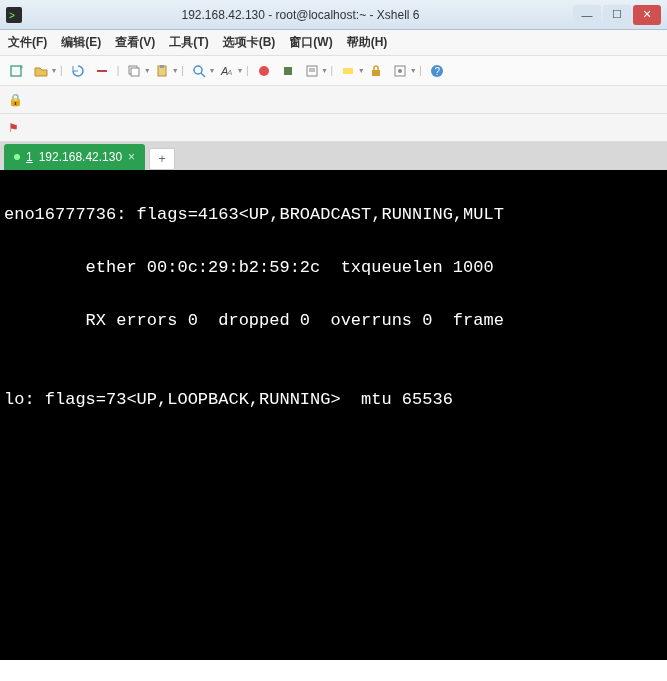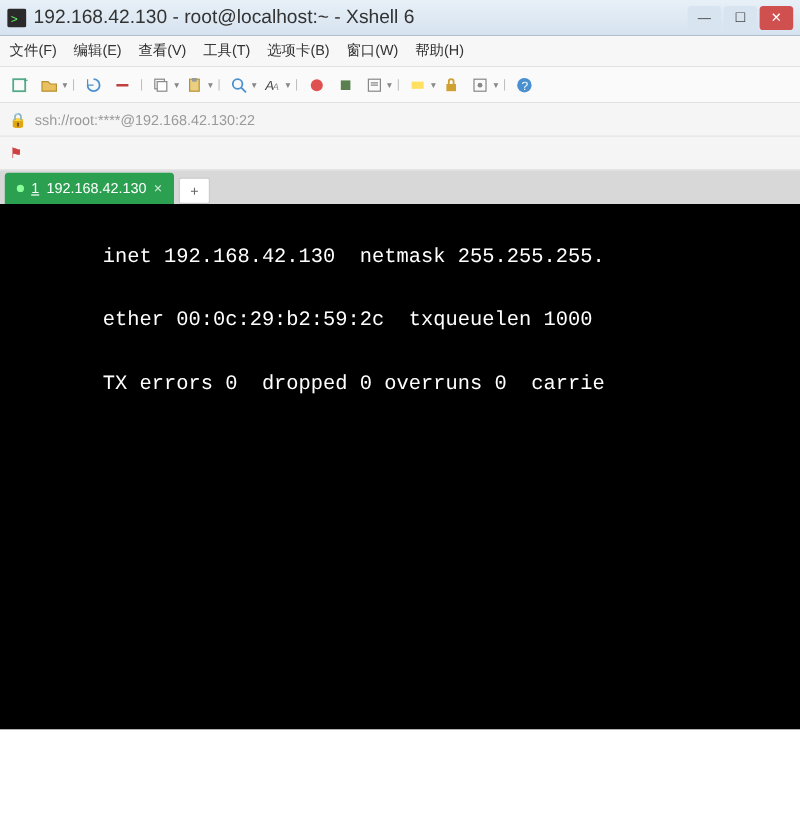--- a/index.html
+++ b/index.html
@@ -1,29 +1,29 @@
 <!DOCTYPE html>
 <html><head>
 <meta charset="utf-8">
 <style>
 * { margin: 0; padding: 0; box-sizing: border-box; }
 body { font-family: "Microsoft YaHei", Tahoma, sans-serif; font-size: 12px; background: #fff; width: 667px; }
 
 
 .titlebar { background: linear-gradient(#e8f0f7, #d6e3f0); height: 30px; display: flex; align-items: center; padding: 0 6px; border-bottom: 1px solid #b0c0d0; }
 .titlebar .app-icon { width: 16px; height: 16px; margin-right: 6px; }
-.titlebar .title-text { flex: 1; color: #333; font-size: 16px; }
+.titlebar .title-text { flex: 1; color: #333; font-size: 12px; text-align: center; }
 .win-controls { display: flex; gap: 2px; }
 .win-btn { width: 28px; height: 20px; display: flex; align-items: center; justify-content: center; border-radius: 3px; font-size: 11px; }
 .win-min { background: #d8e4f0; color: #444; }
 .win-max { background: #d8e4f0; color: #444; }
 .win-close { background: #d05050; color: #fff; }
 
 
-.menubar { height: 26px; display: flex; align-items: center; padding: 0 8px; gap: 14px; border-bottom: 1px solid #e0e0e0; background: #f7f7f7; }
+.menubar { height: 26px; display: flex; align-items: center; padding: 0 8px; gap: 14px; border-bottom: 1px solid #e0e0e0; background: #f7f7f7; font-weight: bold; }
 .menubar span { color: #333; cursor: default; }
 
 
 .toolbar { height: 30px; display: flex; align-items: center; padding: 0 6px; gap: 2px; border-bottom: 1px solid #e0e0e0; background: #fafafa; }
 .tb-btn { width: 22px; height: 22px; display: flex; align-items: center; justify-content: center; border-radius: 3px; }
 .tb-sep { color: #bbb; margin: 0 2px; font-size: 10px; }
 .tb-drop { font-size: 8px; color: #888; margin-left: -2px; }
 
 
 .addressbar { height: 28px; display: flex; align-items: center; padding: 0 8px; background: #f5f5f5; border-bottom: 1px solid #e0e0e0; color: #999; }
@@ -173,44 +173,44 @@
   <div class="tb-btn">
       <svg width="14" height="14">
         <circle cx="7" cy="7" r="6" fill="#4a90d0"></circle>
         <text x="4.5" y="11" font-size="10" fill="#fff">?</text>
       </svg>
     </div>
 </div>
 
 <div class="addressbar">
   <span class="lock-icon">🔒</span>
-  <span>ssh://root:****@192.168.42.130:22</span>
 </div>
 
 <div class="hintbar">
   <span class="flag-icon">⚑</span>
 </div>
 
 <div class="tabbar">
   <div class="tab">
     <span class="dot"></span>
     <span style="text-decoration:underline">1</span>
     <span>192.168.42.130</span>
     <span class="tab-close">×</span>
   </div>
   <div class="new-tab">
     <span>+</span>
   </div>
 </div>
 
 <div class="terminal">
-<div>        inet 192.168.42.130  netmask 255.255.255.</div>
+<div>eno16777736: flags=4163&lt;UP,BROADCAST,RUNNING,MULT</div>
 <div>        ether 00:0c:29:b2:59:2c  txqueuelen 1000 </div>
-<div>        TX errors 0  dropped 0 overruns 0  carrie</div>
+<div>        RX errors 0  dropped 0  overruns 0  frame</div>
 <div></div>
+<div>lo: flags=73&lt;UP,LOOPBACK,RUNNING&gt;  mtu 65536</div>
 
 
 
 
 
 
 
 
 </div>
 

